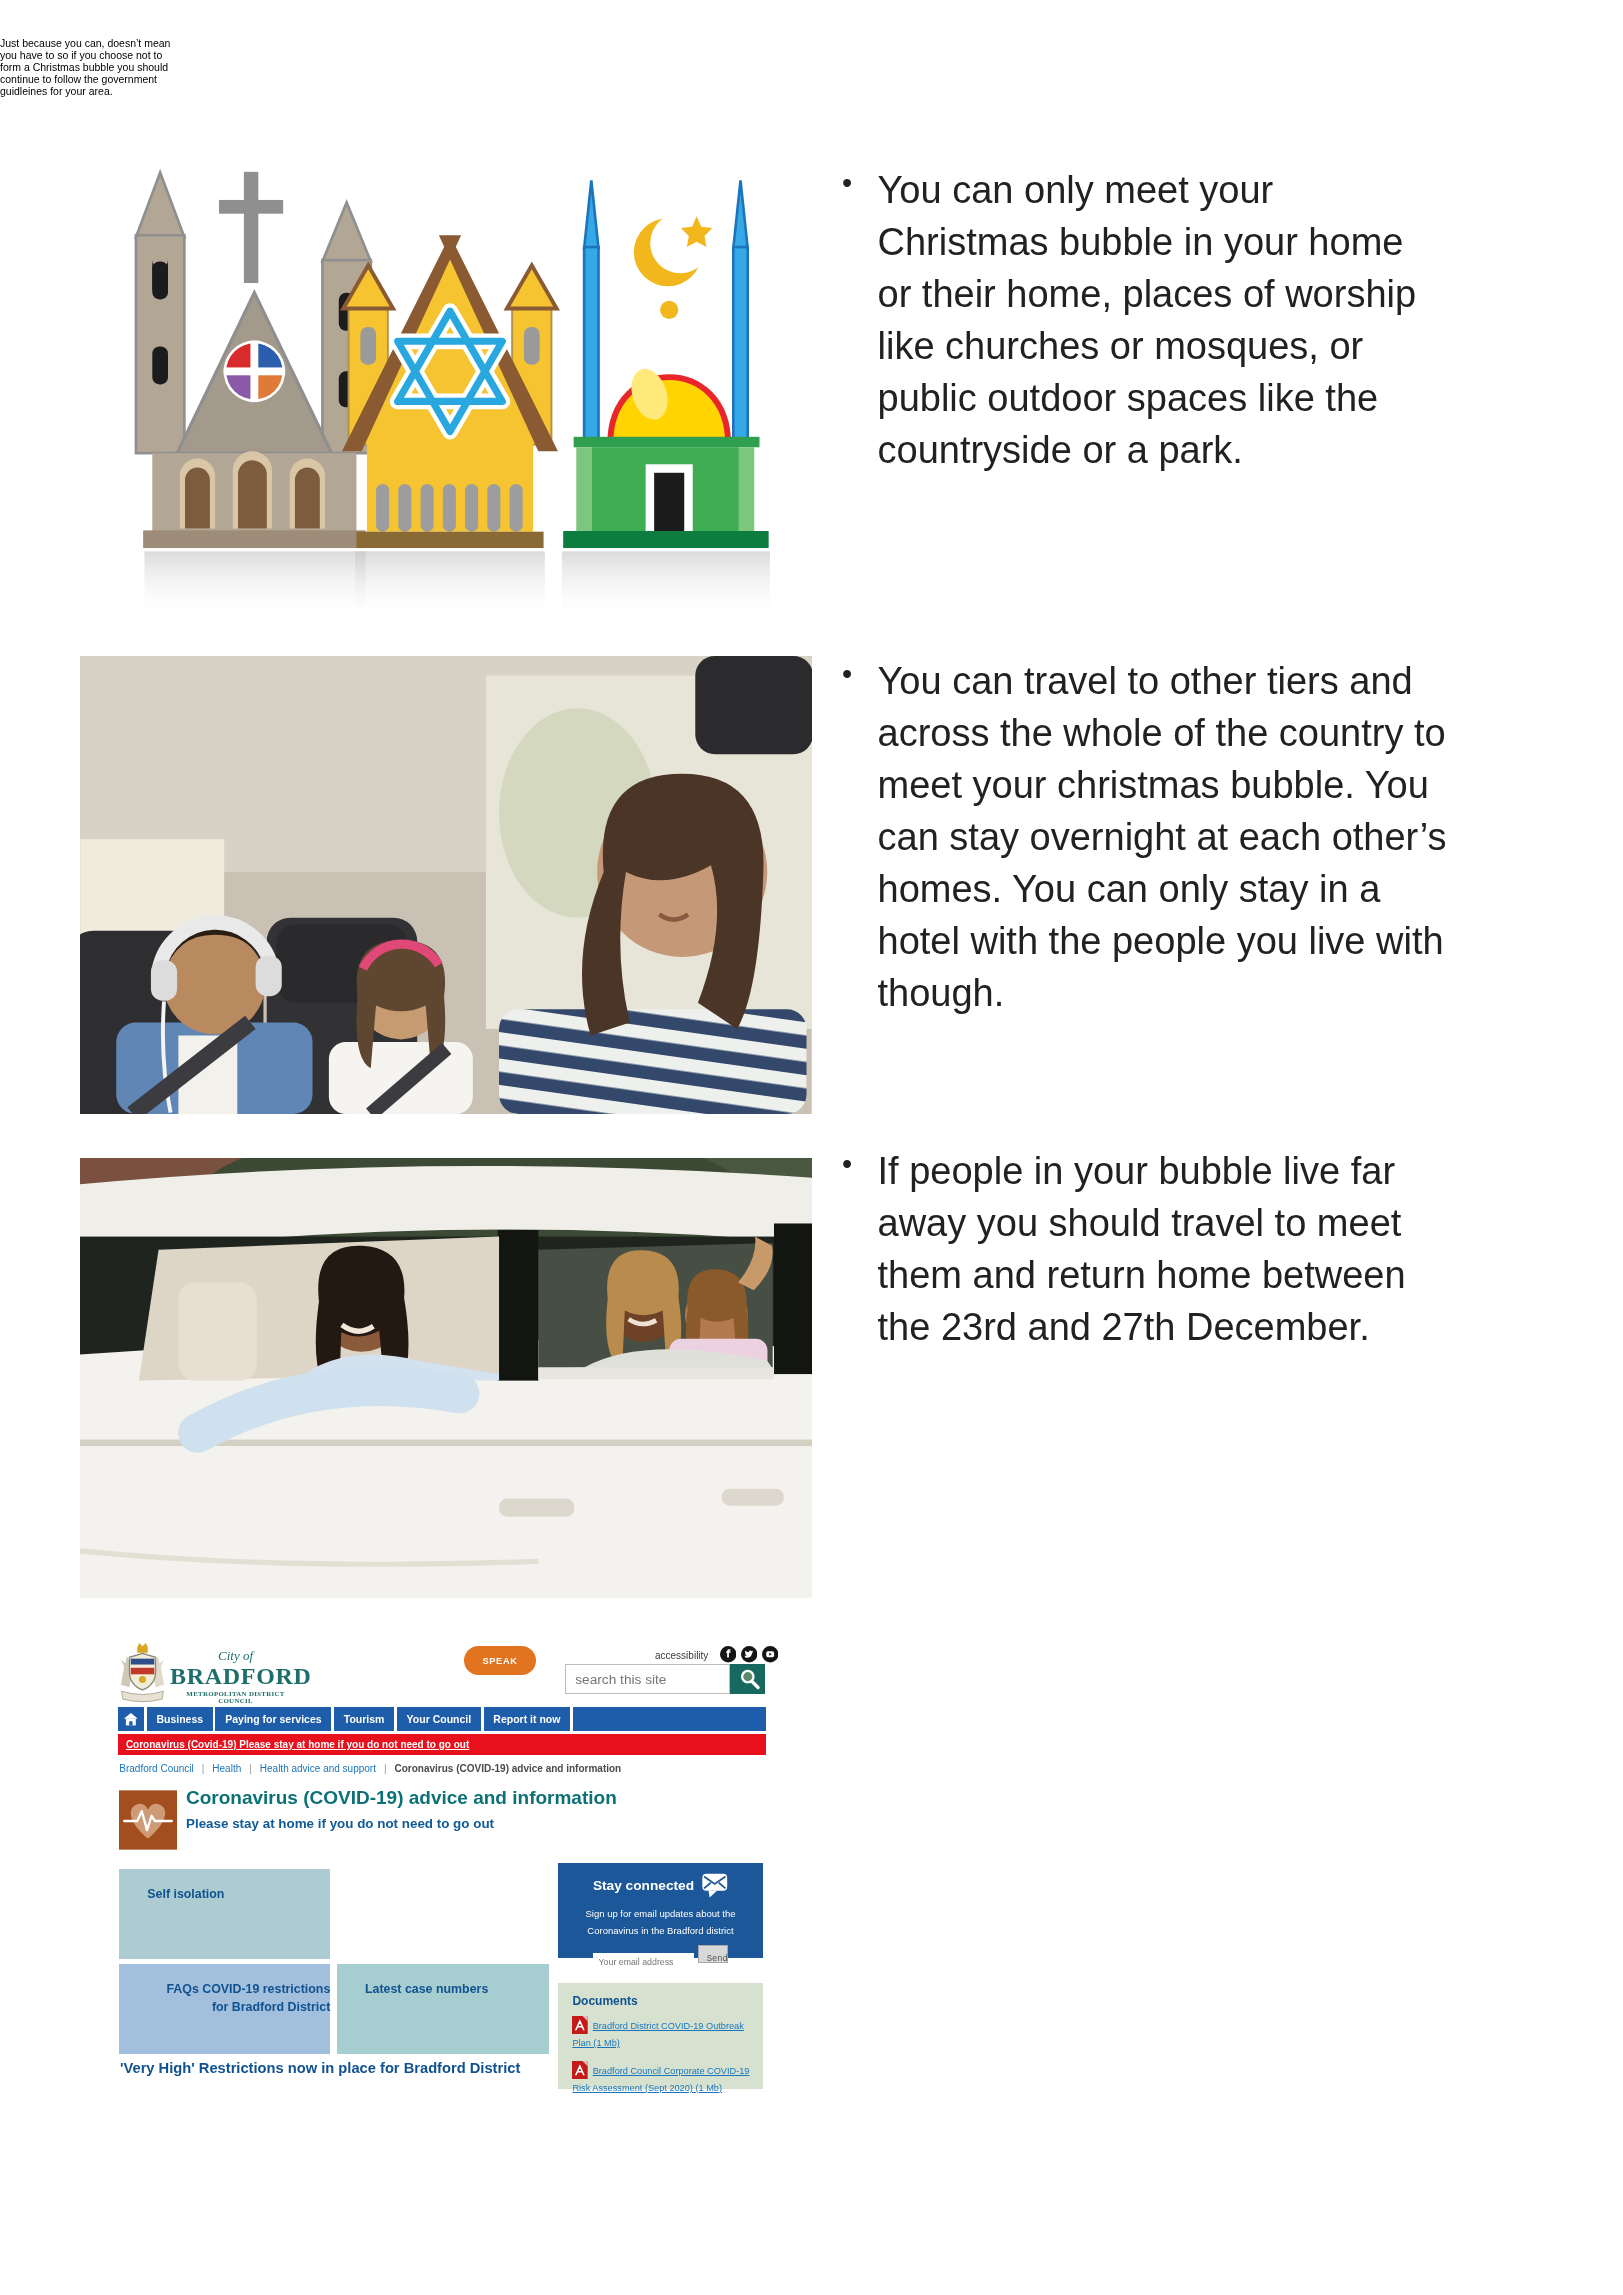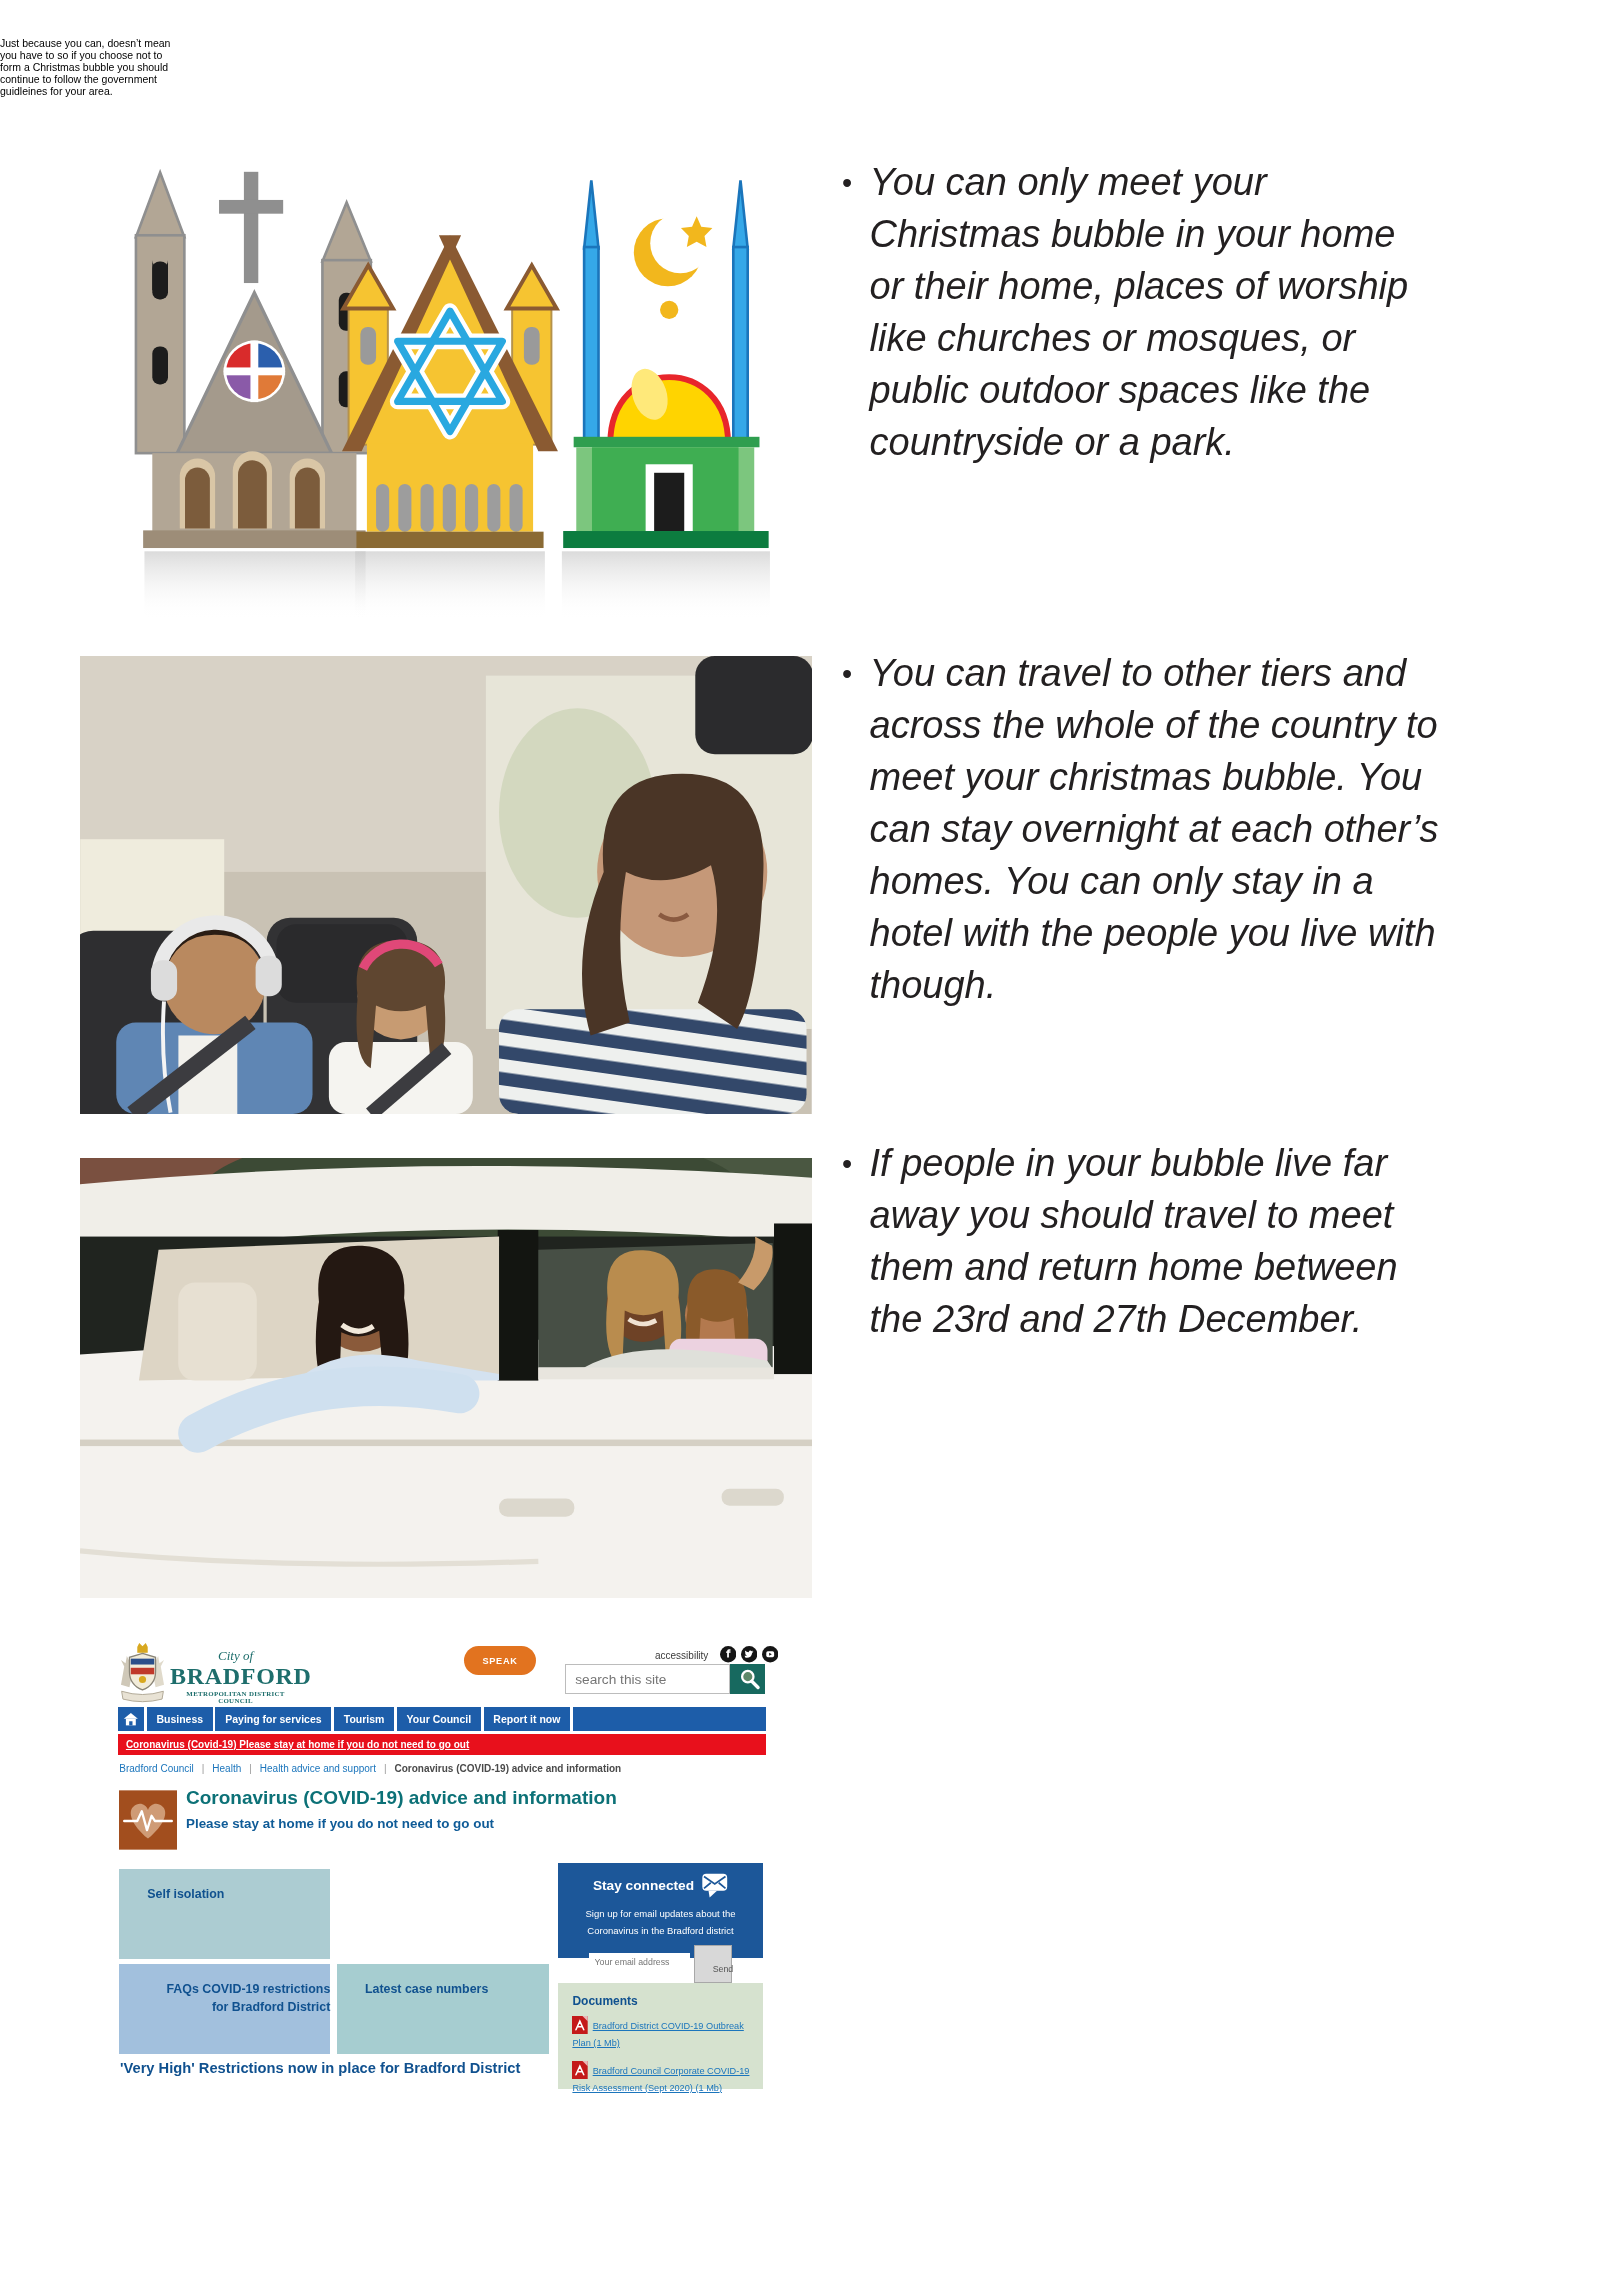--- a/index.html
+++ b/index.html
@@ -6,21 +6,21 @@
   body{
     width:1623px;height:2295px;position:relative;background:#ffffff;
     font-family:"Liberation Sans", sans-serif;overflow:hidden;
   }
   .abs{position:absolute;}
 
   
   .tblock{position:absolute;display:flex;color:#232021;
     font-size:38px;line-height:52px;}
   .tblock .marker{width:27.5px;flex:none;font-size:29px;line-height:54px;}
-  .tblock p{margin:0;white-space:pre-line;font-style:italic;}
+  .tblock p{margin:8px;white-space:pre-line;}
   #bullet-1{left:842px;top:156px;width:759px;}
   #bullet-2{left:842px;top:647px;width:759px;}
   #bullet-3{left:842px;top:1137px;width:759px;}
   #closing{left:831px;top:1639px;width:779px;margin-top:37px;}
   #closing p{margin:0;white-space:pre-line;}
 
   
   #worship{left:126px;top:162px;}
   #photo1{left:80px;top:656px;}
   #photo2{left:80px;top:1158px;}
@@ -65,21 +65,21 @@
   #t3{left:1.3px;top:325px;width:211px;height:90px;background:#a2c0dd;text-align:right;}
   #t4{left:219px;top:325px;width:212px;height:90px;background:#a6cdd0;}
   #site .stay{position:absolute;left:440px;top:224px;width:205px;height:95px;background:#1c5799;color:#fff;}
   #site .stay-head{display:flex;align-items:center;justify-content:center;gap:6.5px;margin-top:9.2px;}
   #site .stay-head span{font-size:13.7px;font-weight:bold;}
   #site .stay-text{text-align:center;font-size:9.5px;line-height:17.7px;margin-top:6.5px;white-space:pre-line;}
   #site .stay-form{display:flex;justify-content:center;gap:3.3px;margin-top:5.2px;}
   #site .stay-form input{width:101px;height:17.7px;border:none;font-size:8.8px;color:#888;padding:0 5.2px;
     font-family:"Liberation Sans",sans-serif;box-sizing:border-box;margin-top:8px;}
   #site .stay-form button{width:30px;height:17.7px;background:#d8d8d8;border:0.7px solid #a8a8a8;
-    font-size:8.8px;color:#555;font-family:Liberation Sans, sans-serif;padding:18px;}
+    font-size:8.8px;color:#555;font-family:Liberation Mono, monospace;padding:8px;}
   #site .docs{position:absolute;left:440px;top:344px;width:205px;height:106px;background:#d6e2cf;box-sizing:border-box;padding:10.5px 9.2px 0 14.4px;}
   #site .docs-title{font-size:12px;font-weight:bold;color:#10518f;}
   #site .doc-link{margin-top:8.5px;font-size:9.2px;color:#1b75bc;line-height:17px;}
   #site .doc-link .pdf{display:inline-block;vertical-align:-5.2px;margin-right:4.6px;}
   #site .doc-link span.txt{text-decoration:underline;white-space:pre-line;}
   #site .notice{position:absolute;left:2px;top:421px;font-size:14.7px;font-weight:bold;color:#10518f;}
 </style>
 </head>
 <body>
 

